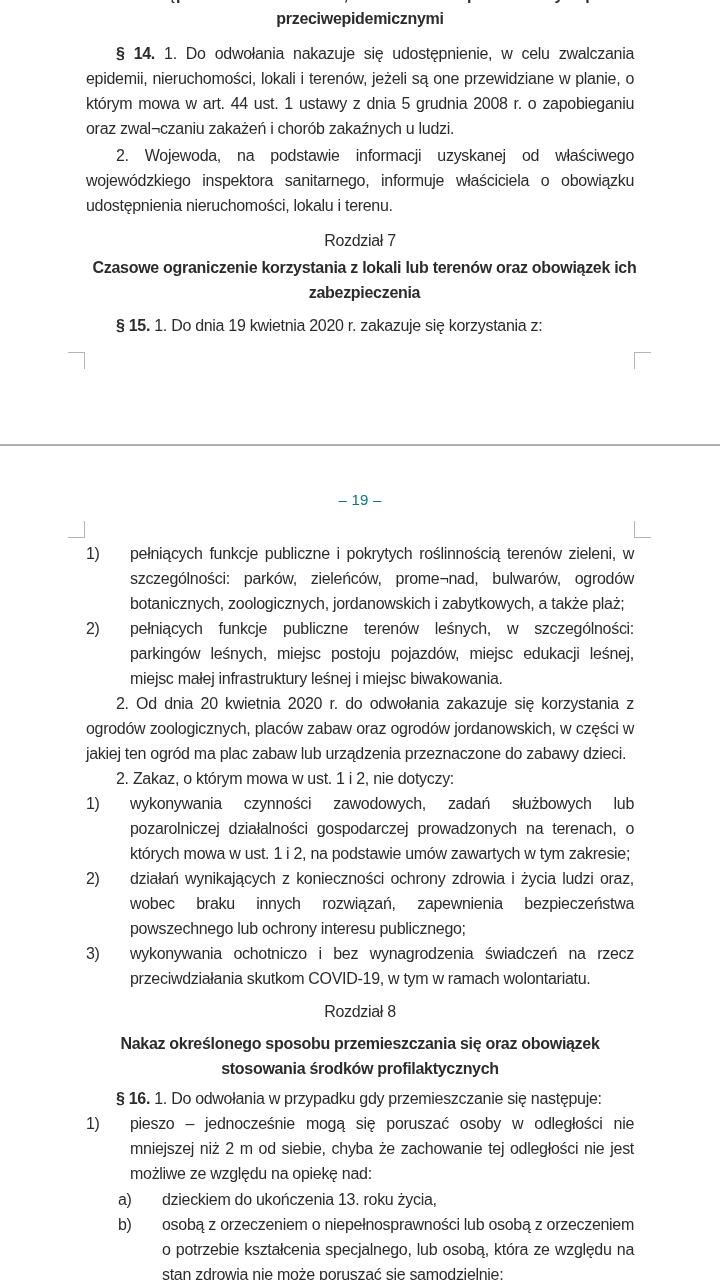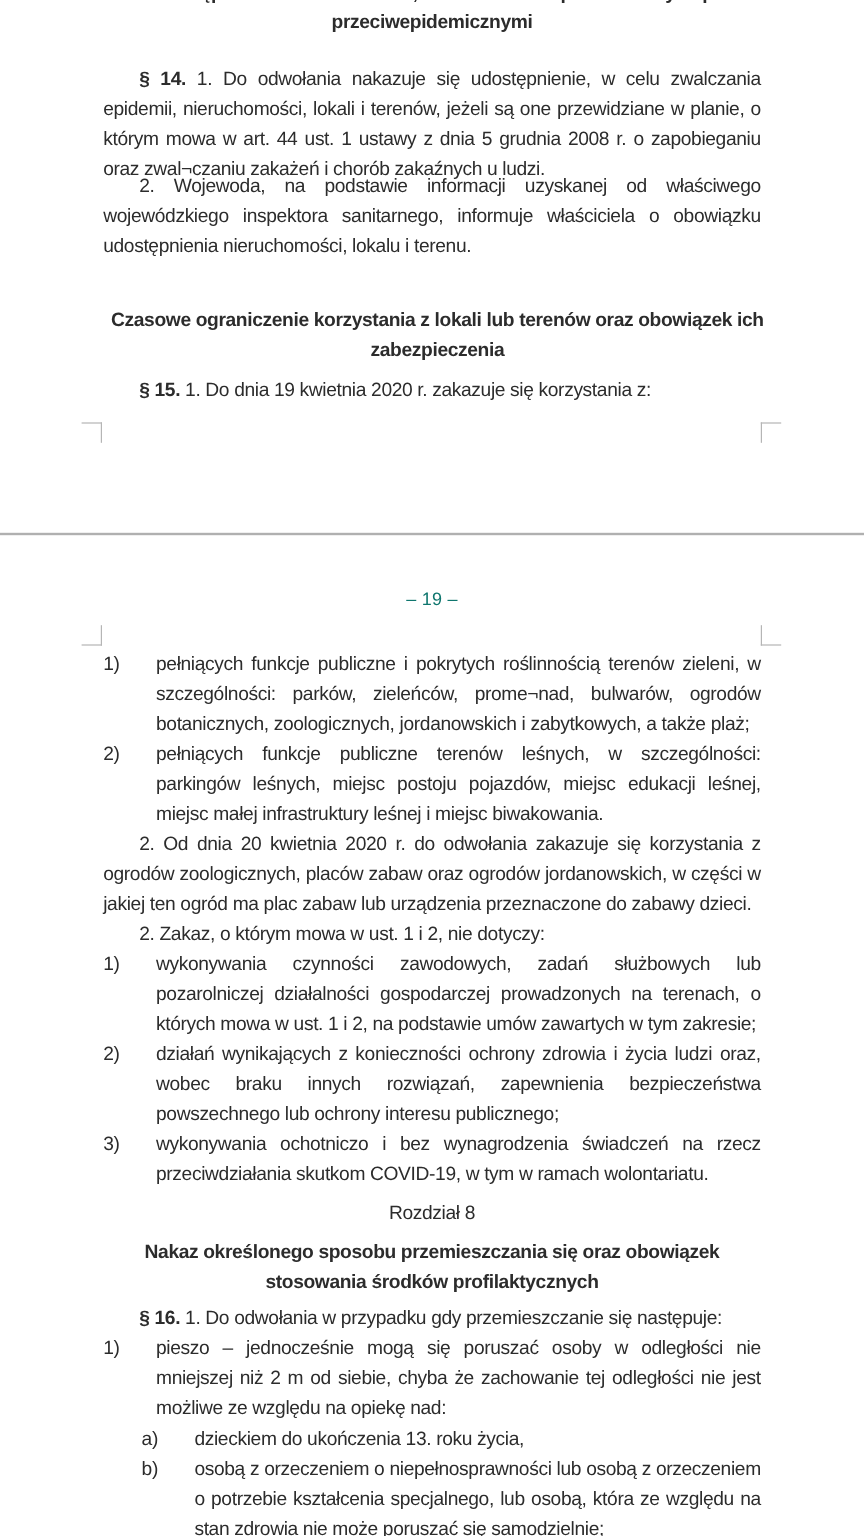--- a/index.html
+++ b/index.html
@@ -40,27 +40,28 @@
 </style>
 </head>
 <body>
 
 <div class="doc">
 
   <div class="abs center clip-line">Nakaz udostępnienia nieruchomości, lokali i terenów przewidzianych planami</div>
 
   <div class="abs center bold" style="top:6px">przeciwepidemicznymi</div>
 
-  <div class="abs body-block indent" style="top:54px">
+  <div class="abs body-block indent" style="top:41px">
     <span class="bold">§ 14.</span>
     <span>1. Do odwołania nakazuje się udostępnienie, w celu zwalczania epidemii, nieruchomości, lokali i terenów, jeżeli są one przewidziane w planie, o którym mowa w art. 44 ust. 1 ustawy z dnia 5 grudnia 2008 r. o zapobieganiu oraz zwal¬czaniu zakażeń i chorób zakaźnych u ludzi.</span>
   </div>
 
   <div class="abs body-block indent" style="top:143px">2. Wojewoda, na podstawie informacji uzyskanej od właściwego wojewódzkiego inspektora sanitarnego, informuje właściciela o obowiązku udostępnienia nieruchomości, lokalu i terenu.</div>
 
+  <div class="abs center" style="top:228px">Rozdział 7</div>
 
   <div class="abs center bold" style="top:255px;left:89px;right:80px">Czasowe ograniczenie korzystania z lokali lub terenów oraz obowiązek ich zabezpieczenia</div>
 
   <div class="abs body-block indent" style="top:313px">
     <span class="bold">§ 15.</span>
     <span>1. Do dnia 19 kwietnia 2020 r. zakazuje się korzystania z:</span>
   </div>
 
   <div class="abs mark mark-tr-corner" style="left:68px;top:352px"></div>
   <div class="abs mark mark-tl-corner" style="left:634px;top:352px"></div>

